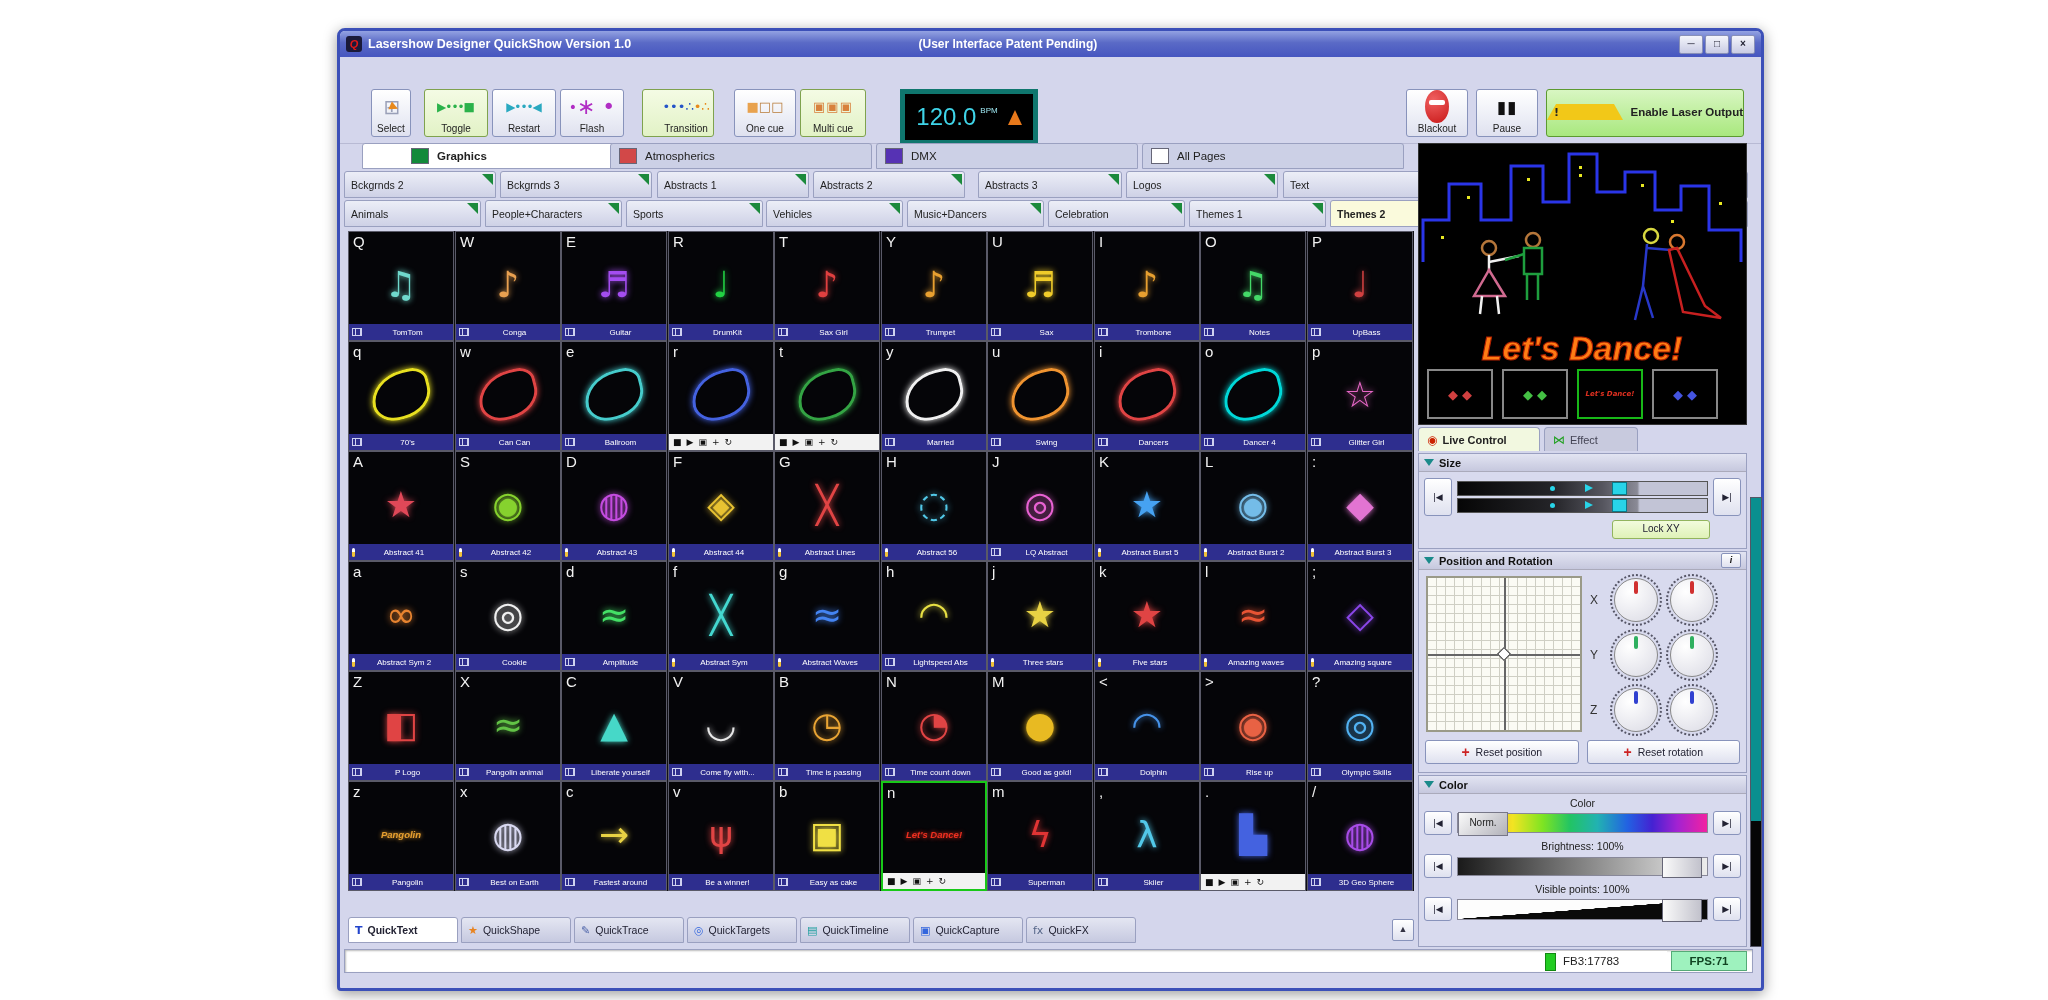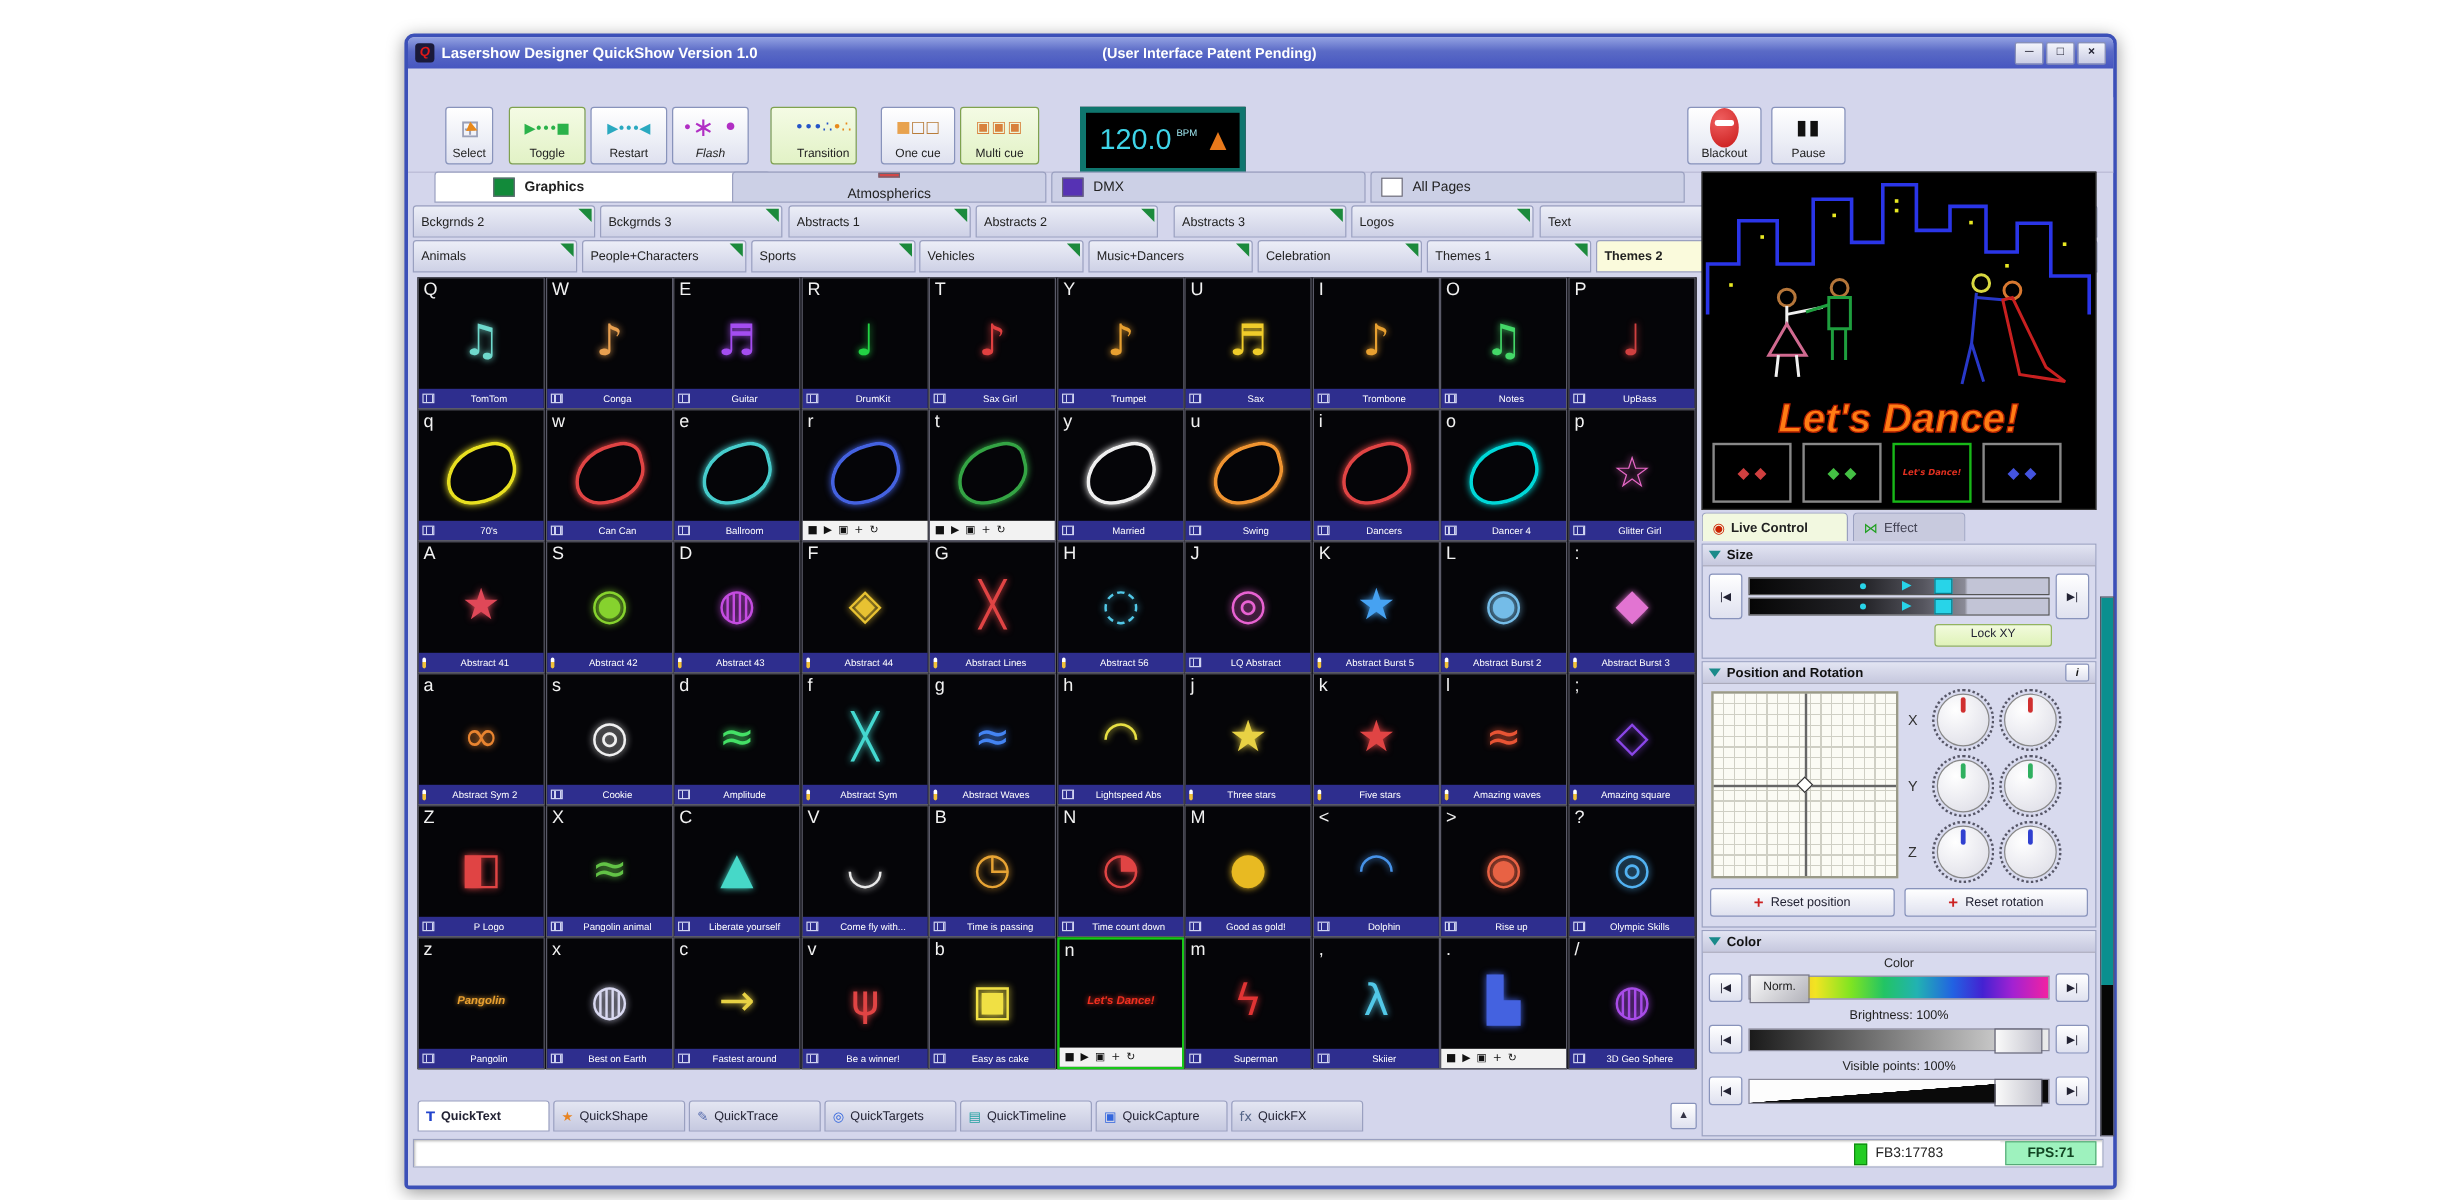--- a/index.html
+++ b/index.html
@@ -185,21 +185,21 @@
           <span>Select</span>
         </div>
         <div class="tbtn on" style="left: 84px; width: 64px;">
           <span class="ti i-toggle-icon"></span>
           <span>Toggle</span>
         </div>
         <div class="tbtn" style="left: 152px; width: 64px;">
           <span class="ti i-restart-icon"></span>
           <span>Restart</span>
         </div>
-        <div class="tbtn" style="left: 220px; width: 64px; font-style: italic;">
+        <div class="tbtn" style="left: 220px; width: 64px;">
           <span class="ti i-flash-icon"></span>
           <span>Flash</span>
         </div>
         <div class="tbtn on" style="left: 302px; width: 72px; padding-left: 16px;">
           <span class="ti i-transition-icon"></span>
           <span>Transition</span>
         </div>
         <div class="tbtn" style="left: 394px; width: 62px;">
           <span class="ti i-one-cue-icon"></span>
           <span>One cue</span>
@@ -208,29 +208,33 @@
           <span class="ti i-multi-cue-icon"></span>
           <span>Multi cue</span>
         </div>
         <div class="tbtn" style="left: 1066px; width: 62px;">
           <span class="ti i-blackout-icon"></span>
           <span>Blackout</span>
         </div>
         <div class="tbtn" style="left: 1136px; width: 62px;">
           <span class="ti i-pause-icon"></span>
           <span>Pause</span>
+        </div>
+        <div class="tbtn enable-btn" style="left: 1206px; width: 198px;">
+          <span class="ti i-warning-icon"></span>
+          <span>Enable Laser Output</span>
         </div>
       </div>
 
   <div id="pagetabs">
         <div class="pagetab on" style="left: 22px; width: 280px; top: 112px; padding-left: 48px;">
           <span class="sw" style="background: rgb(18, 138, 58);"></span>
           <span>Graphics</span>
         </div>
-        <div class="pagetab" style="left: 270px; width: 262px; top: 112px; flex-direction: column;">
+        <div class="pagetab" style="left: 270px; width: 262px; top: 112px;">
           <span class="sw" style="background: rgb(210, 72, 72);"></span>
           <span>Atmospherics</span>
         </div>
         <div class="pagetab" style="left: 536px; width: 262px; top: 112px;">
           <span class="sw" style="background: rgb(86, 50, 180);"></span>
           <span>DMX</span>
         </div>
         <div class="pagetab" style="left: 802px; width: 262px; top: 112px;">
           <span class="sw" style="background: rgb(255, 255, 255);"></span>
           <span>All Pages</span>

